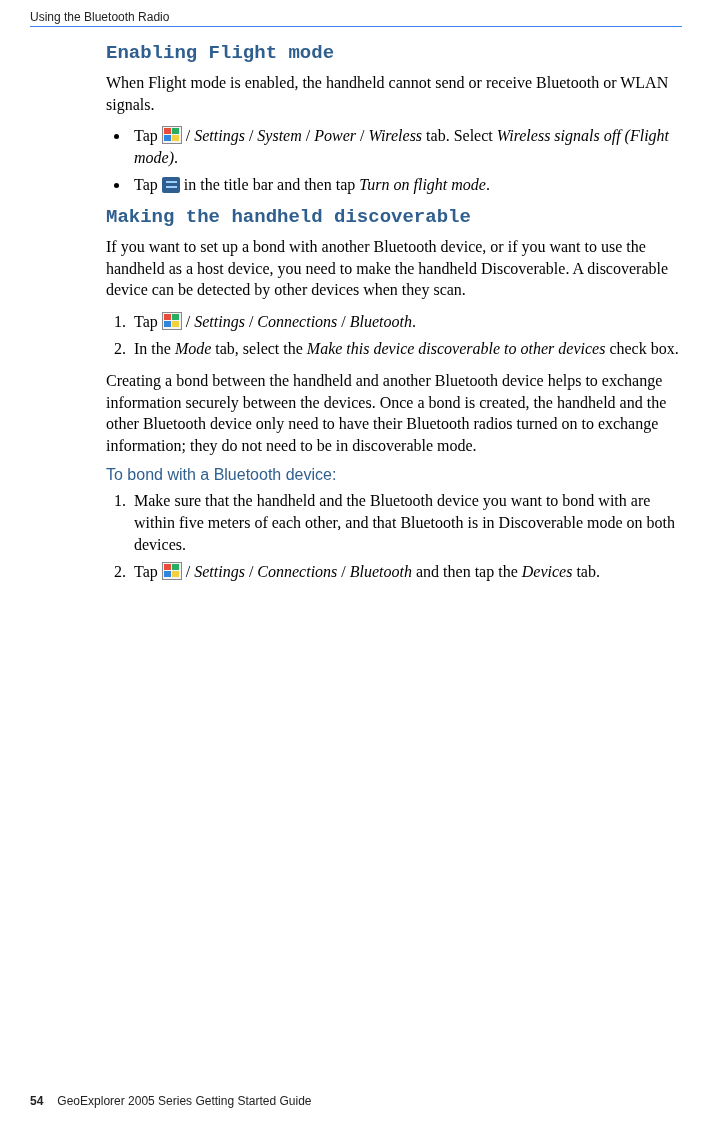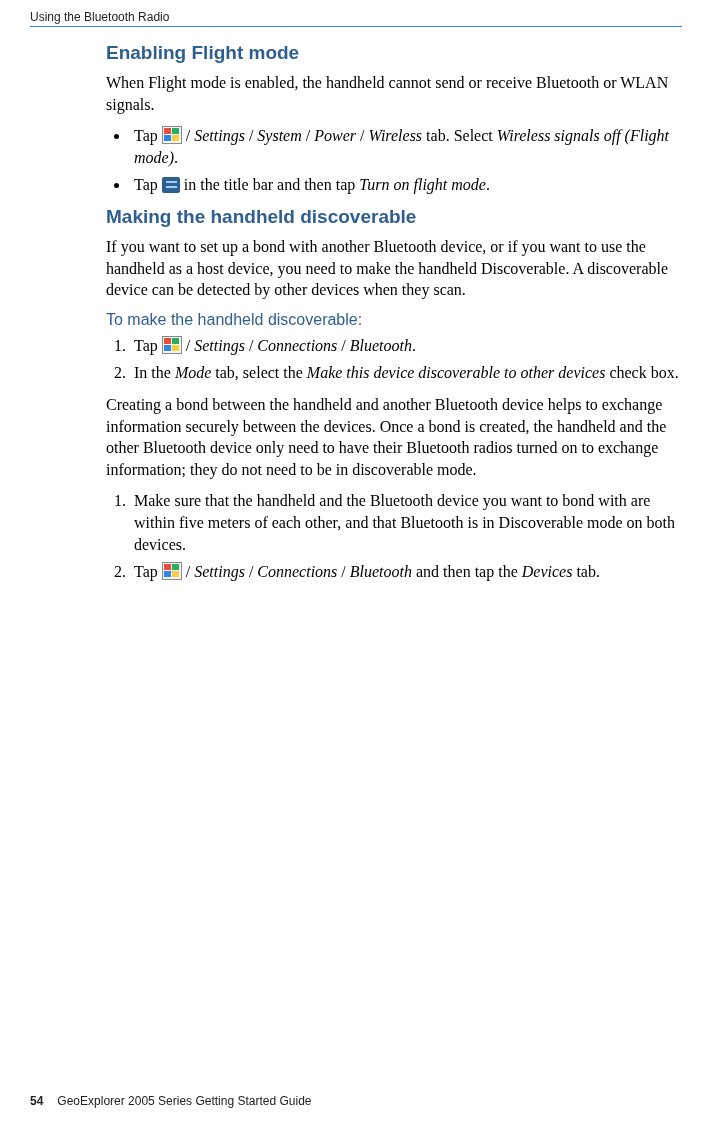--- a/index.html
+++ b/index.html
@@ -27,21 +27,21 @@
     margin-left: 76px;
   }
   .h2-main {
     font-family: Arial, Helvetica, sans-serif;
     font-weight: bold;
     font-size: 22px;
     color: #2f5f8f;
     margin: 28px 0 10px -76px;
   }
   .h3-blue {
-    font-family: Liberation Sans, sans-serif;
+    font-family: Liberation Mono, monospace;
     font-weight: bold;
     font-size: 19px;
     color: #2f5f8f;
     margin: 4px 0 8px 0;
   }
   .intro-blue {
     font-family: Arial, Helvetica, sans-serif;
     font-size: 16px;
     color: #2f5f8f;
     margin: 10px 0 6px 0;
@@ -121,31 +121,31 @@
       <li>
         <span>Tap </span><span class="icon-start"><span class="q3"></span><span class="q4"></span></span><span> / </span><span class="italic">Settings</span><span> / </span><span class="italic">System</span><span> / </span><span class="italic">Power</span><span> / </span><span class="italic">Wireless</span><span> tab. Select </span><span class="italic">Wireless signals off (Flight mode)</span><span>.</span>
       </li>
       <li>
         <span>Tap </span><span class="icon-conn"></span><span> in the title bar and then tap </span><span class="italic">Turn on flight mode</span><span>.</span>
       </li>
     </ul>
 
     <div class="h3-blue">Making the handheld discoverable</div>
     <p class="body">If you want to set up a bond with another Bluetooth device, or if you want to use the handheld as a host device, you need to make the handheld Discoverable. A discoverable device can be detected by other devices when they scan.</p>
-    <div class="intro-blue">To make the handheld discoverable:</div>
     <ol class="steps">
       <li>
         <span>Tap </span><span class="icon-start"><span class="q3"></span><span class="q4"></span></span><span> / </span><span class="italic">Settings</span><span> / </span><span class="italic">Connections</span><span> / </span><span class="italic">Bluetooth</span><span>.</span>
       </li>
       <li>
         <span>In the </span><span class="italic">Mode</span><span> tab, select the </span><span class="italic">Make this device discoverable to other devices</span><span> check box.</span>
       </li>
     </ol>
 
     <p class="body">Creating a bond between the handheld and another Bluetooth device helps to exchange information securely between the devices. Once a bond is created, the handheld and the other Bluetooth device only need to have their Bluetooth radios turned on to exchange information; they do not need to be in discoverable mode.</p>
+    <div class="intro-blue">To bond with a Bluetooth device:</div>
     <ol class="steps">
       <li>Make sure that the handheld and the Bluetooth device you want to bond with are within five meters of each other, and that Bluetooth is in Discoverable mode on both devices.</li>
       <li>
         <span>Tap </span><span class="icon-start"><span class="q3"></span><span class="q4"></span></span><span> / </span><span class="italic">Settings</span><span> / </span><span class="italic">Connections</span><span> / </span><span class="italic">Bluetooth</span><span> and then tap the </span><span class="italic">Devices</span><span> tab.</span>
       </li>
     </ol>
   </div>
 </div>
 
 <div class="footer">

